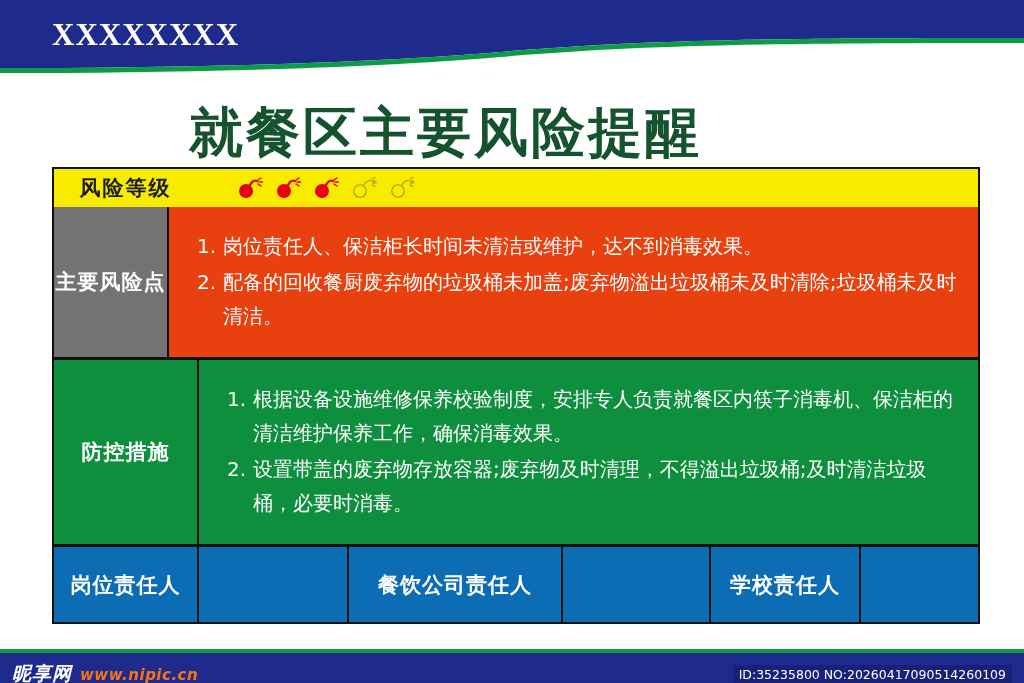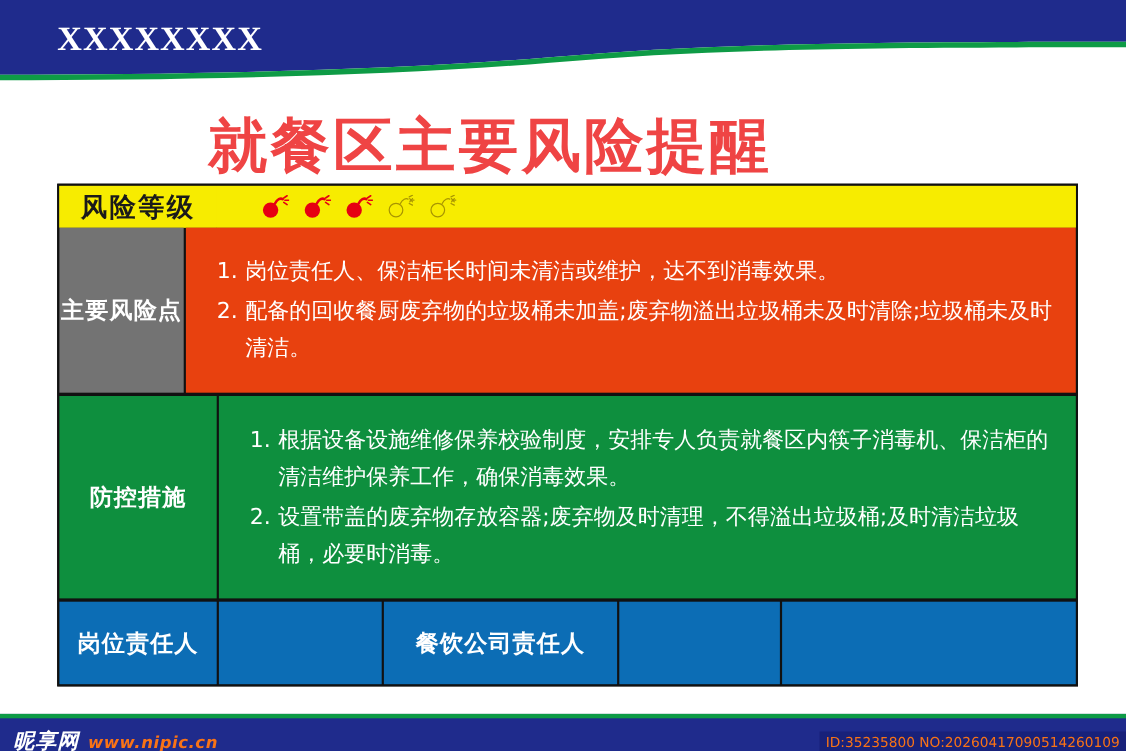--- a/index.html
+++ b/index.html
@@ -22,21 +22,21 @@
     font-size:31px;
     font-weight:bold;
     letter-spacing:1px;
     font-family:Liberation Serif, serif;
   }
 
   
   .main-title{
     position:absolute;left:0;top:97px;width:891px;
     text-align:center;
-    color:#ef4444;
+    color:#14532d;
     font-size:54px;
     font-weight:bold;
     letter-spacing:3px;
     font-family:"DejaVu Sans","Liberation Sans",sans-serif;
   }
 
   
   .table{
     position:absolute;left:52px;top:167px;width:928px;
     border:2px solid #111111;
@@ -45,21 +45,21 @@
   }
   .row{display:flex;width:100%;}
 
   .cell{box-sizing:border-box;}
 
   
   .row-risklevel{height:38px;background:#f7ec00;}
   .risk-level-label{
     width:143px;height:100%;
     display:flex;align-items:center;justify-content:center;
-    color:#1a1a1a;font-size:24px;font-weight:bold;letter-spacing:2px;
+    color:#1a1a1a;font-size:21px;font-weight:bold;letter-spacing:2px;
     background:#f7ec00;
   }
   .risk-bombs{
     flex:1;height:100%;
     display:flex;align-items:center;
     padding-left:40px;
     gap:12px;
     background:#f7ec00;
   }
   .bomb{width:26px;height:22px;display:block;}
@@ -141,22 +141,22 @@
   }
   .logo-mark{
     color:#ffffff;font-size:19px;font-weight:bold;font-style:italic;
     letter-spacing:1px;
   }
   .logo-url{
     color:#f97316;font-size:15px;font-weight:bold;font-style:italic;
     letter-spacing:0.5px;
   }
   .footer-id{
-    position:absolute;right:0;top:16px;
-    color:#f97316;font-size:12.5px;
+    position:absolute;right:12px;top:16px;
+    color:#ffffff;font-size:12.5px;
     font-family:"DejaVu Sans","Liberation Sans",sans-serif;
     background:#18217a;
     padding:2px 6px;
   }
 </style>
 </head>
 <body>
 
 <div class="header">
   <svg width="1024" height="75" viewBox="0 0 1024 75">
@@ -255,20 +255,21 @@
         </li>
       </ol>
     </div>
   </div>
 
   <div class="row row-persons">
     <div class="cell cell-blue lbl w-p1">岗位责任人</div>
     <div class="cell cell-blue blank w-p2"></div>
     <div class="cell cell-blue lbl w-p3">餐饮公司责任人</div>
     <div class="cell cell-blue blank w-p4"></div>
+    <div class="cell cell-blue lbl w-p5">学校责任人</div>
     <div class="cell cell-blue blank w-p6"></div>
   </div>
 
 </div>
 
 <div class="footer">
   <div class="footer-topline"></div>
   <div class="footer-logo">
     <span class="logo-mark">昵享网</span>
     <span class="logo-url">www.nipic.cn</span>

